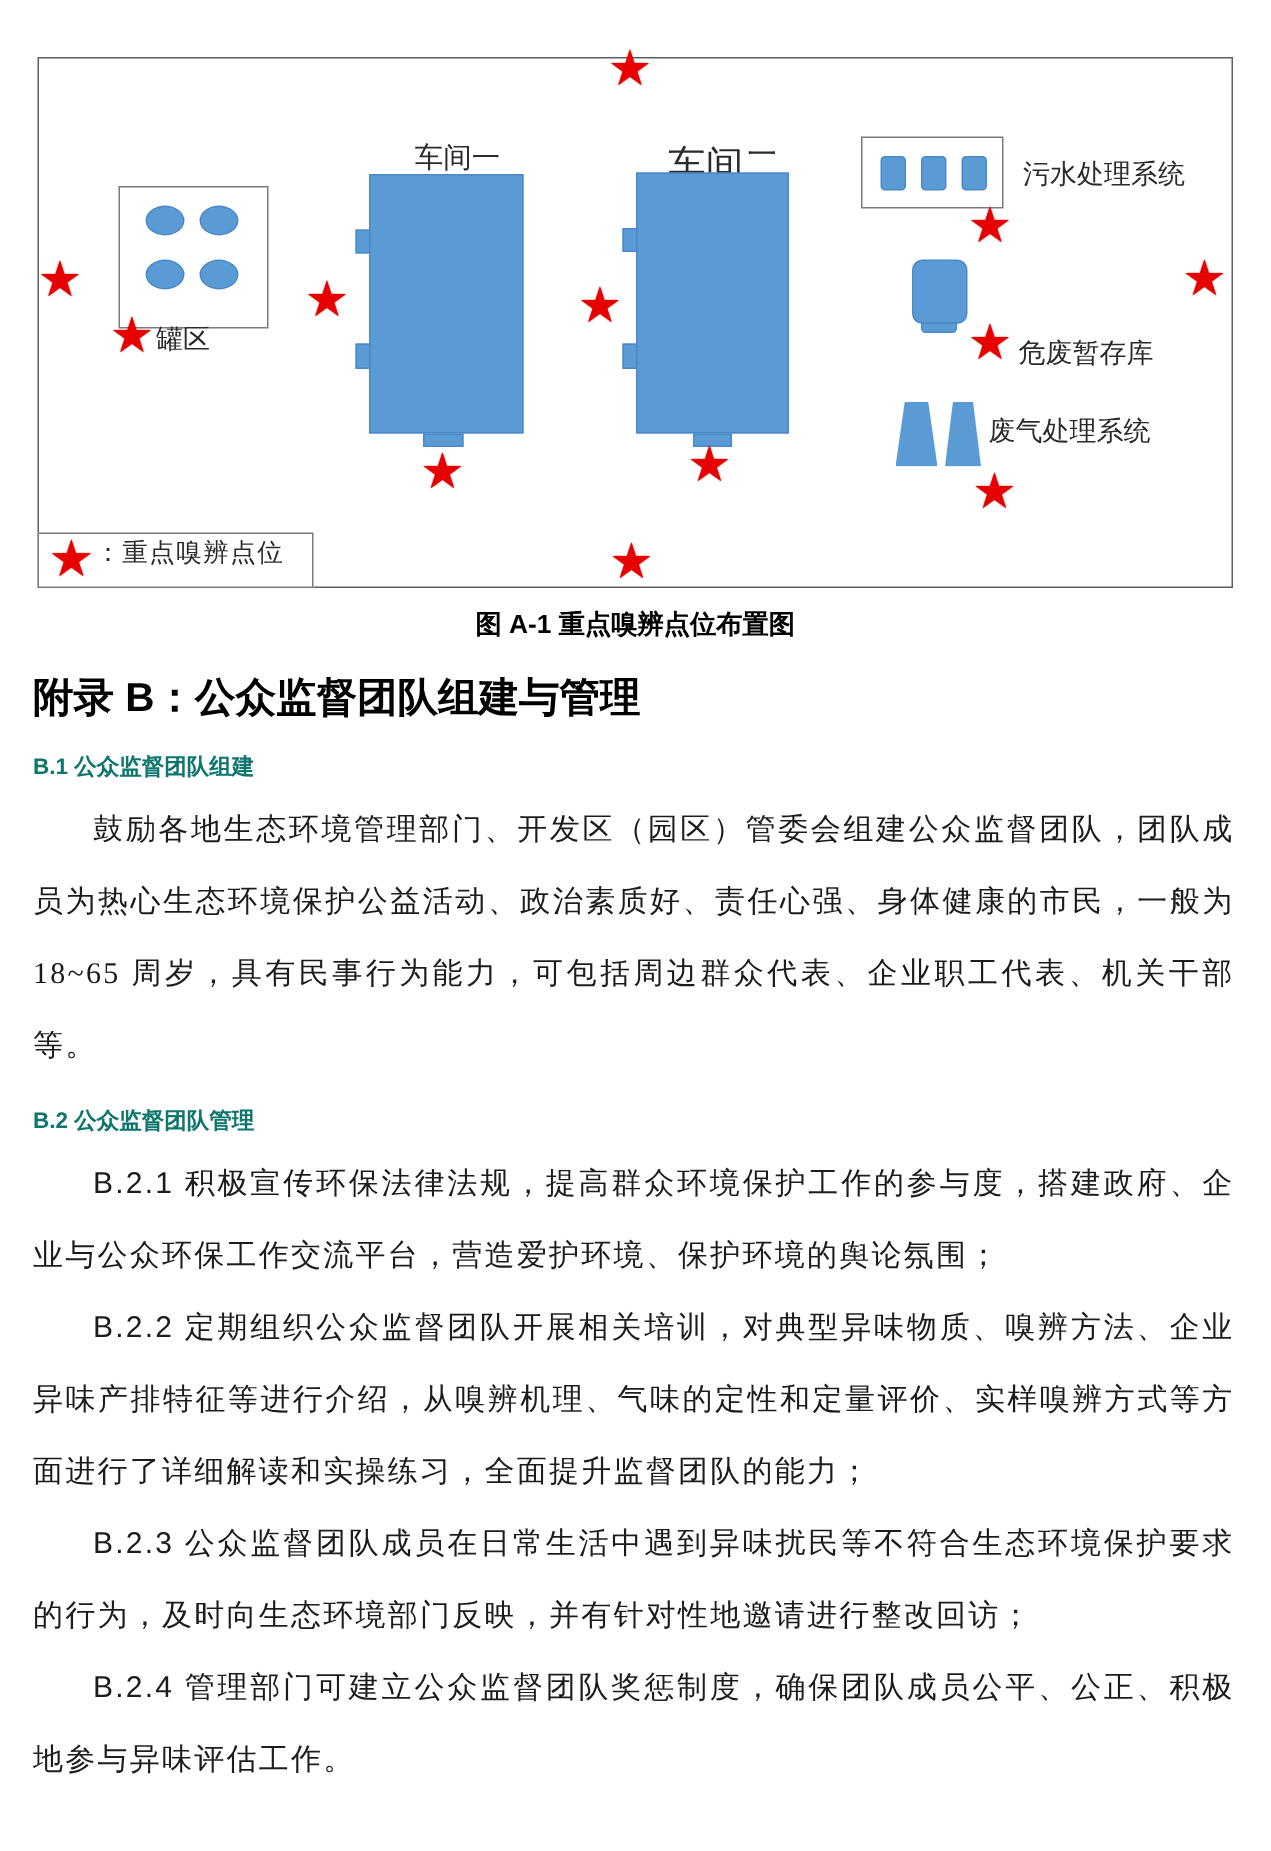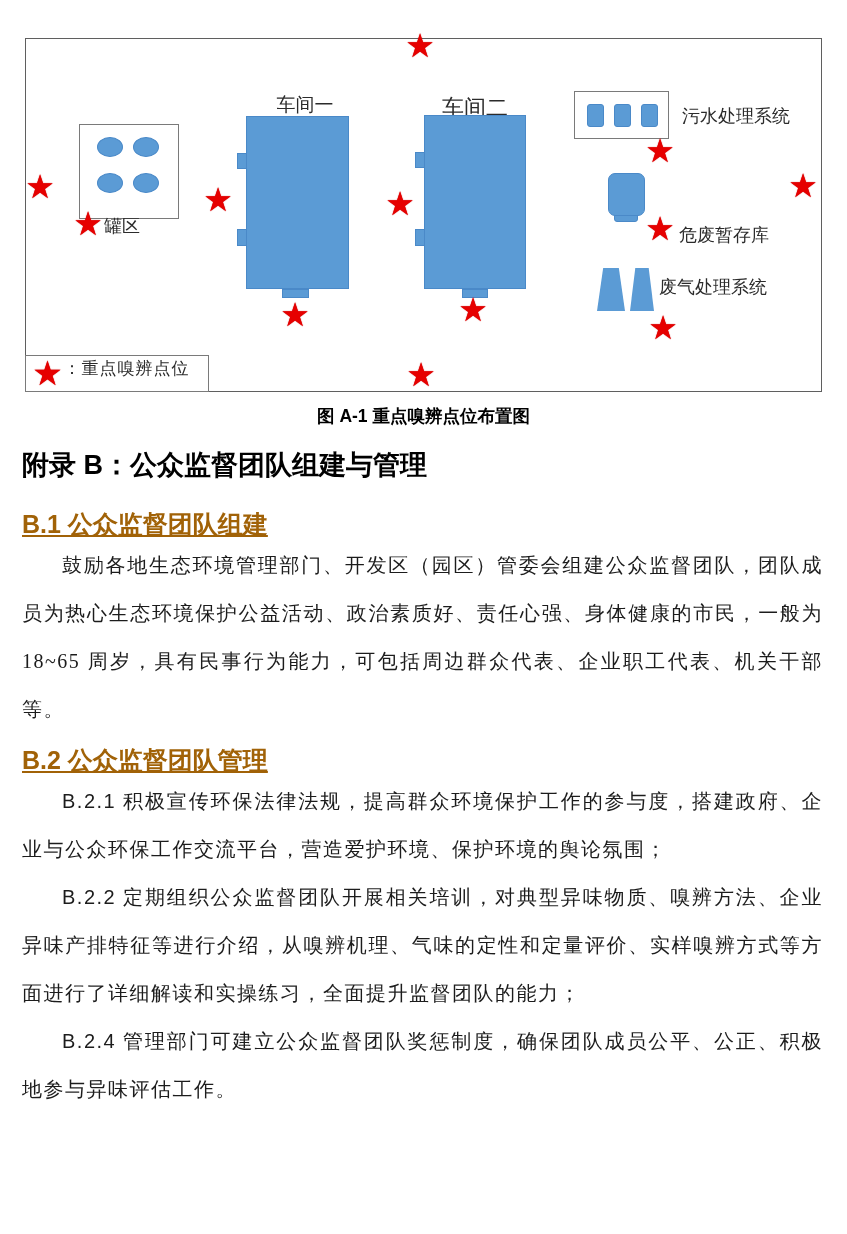--- a/index.html
+++ b/index.html
@@ -26,23 +26,23 @@
   .legend .star{font-size:34px;}
   .legend-text{position:absolute;left:38px;top:1px;font-size:17px;letter-spacing:1px;color:#2b2b2b;}
 
   .caption{position:absolute;left:0;top:404px;width:847px;text-align:center;
            font-family:"Liberation Sans", sans-serif;font-weight:bold;
            font-size:17.5px;color:#000;}
 
   
   .textblock{position:absolute;left:22px;top:441px;width:801px;}
   .doc-title{font-family:"Liberation Sans", sans-serif;font-weight:bold;
-             font-size:27px;color:#000;margin:4px 0 24px 0;line-height:40px;}
+             font-size:27px;color:#000;margin:4px 0 12px 0;line-height:40px;}
   .sub-heading{font-family:"Liberation Sans", sans-serif;font-weight:bold;
-               font-size:25px;color:#a16207;margin:8px 0 2px 0;line-height:30px;text-decoration:underline;}
+               font-size:15px;color:#0f766e;margin:8px 0 2px 0;line-height:30px;}
   .sub-heading.b2{margin-top:12px;}
   p.body{margin:0;font-size:20px;letter-spacing:1.5px;line-height:48px;
          text-align:justify;text-indent:2em;color:#1c1c1c;}
   .pnum{font-family:"Liberation Sans", sans-serif;margin-top:44px;}
 </style>
 </head>
 <body>
 
 <div class="page">
 
@@ -55,21 +55,21 @@
       <span class="ellipse" style="left:53px;top:48px;"></span>
     </div>
     <div class="dlabel" style="left:78px;top:175px;font-size:18px;">罐区</div>
 
     <div class="dlabel" style="left:238px;top:53px;width:82px;text-align:center;font-size:19px;">车间一</div>
     <div class="blue" style="left:220px;top:77px;width:103px;height:173px;"></div>
     <div class="blue" style="left:211px;top:114px;width:10px;height:16px;"></div>
     <div class="blue" style="left:211px;top:190px;width:10px;height:17px;"></div>
     <div class="blue" style="left:256px;top:250px;width:27px;height:9px;"></div>
 
-    <div class="dlabel" style="left:416px;top:54px;width:82px;text-align:left;font-size:22px;">车间二</div>
+    <div class="dlabel" style="left:416px;top:54px;width:82px;text-align:center;font-size:25px;">车间二</div>
     <div class="blue" style="left:398px;top:76px;width:102px;height:174px;"></div>
     <div class="blue" style="left:389px;top:113px;width:10px;height:16px;"></div>
     <div class="blue" style="left:389px;top:190px;width:10px;height:17px;"></div>
     <div class="blue" style="left:436px;top:250px;width:26px;height:9px;"></div>
 
     <div class="whitebox" style="left:548px;top:52px;width:95px;height:48px;">
       <span class="sq" style="left:12px;top:12px;"></span>
       <span class="sq" style="left:39px;top:12px;"></span>
       <span class="sq" style="left:66px;top:12px;"></span>
     </div>
@@ -109,17 +109,18 @@
 
     <div class="sub-heading">B.1 公众监督团队组建</div>
     <p class="body">鼓励各地生态环境管理部门、开发区（园区）管委会组建公众监督团队，团队成员为热心生态环境保护公益活动、政治素质好、责任心强、身体健康的市民，一般为 18~65 周岁，具有民事行为能力，可包括周边群众代表、企业职工代表、机关干部等。</p>
 
     <div class="sub-heading b2">B.2 公众监督团队管理</div>
 
     <p class="body"><span class="pnum">B.2.1</span><span> 积极宣传环保法律法规，提高群众环境保护工作的参与度，搭建政府、企业与公众环保工作交流平台，营造爱护环境、保护环境的舆论氛围；</span></p>
 
     <p class="body"><span class="pnum">B.2.2</span><span> 定期组织公众监督团队开展相关培训，对典型异味物质、嗅辨方法、企业异味产排特征等进行介绍，从嗅辨机理、气味的定性和定量评价、实样嗅辨方式等方面进行了详细解读和实操练习，全面提升监督团队的能力；</span></p>
 
+    <p class="body"><span class="pnum">B.2.3</span><span> 公众监督团队成员在日常生活中遇到异味扰民等不符合生态环境保护要求的行为，及时向生态环境部门反映，并有针对性地邀请进行整改回访；</span></p>
 
     <p class="body"><span class="pnum">B.2.4</span><span> 管理部门可建立公众监督团队奖惩制度，确保团队成员公平、公正、积极地参与异味评估工作。</span></p>
   </div>
 
 </div>
 
 </body></html>

